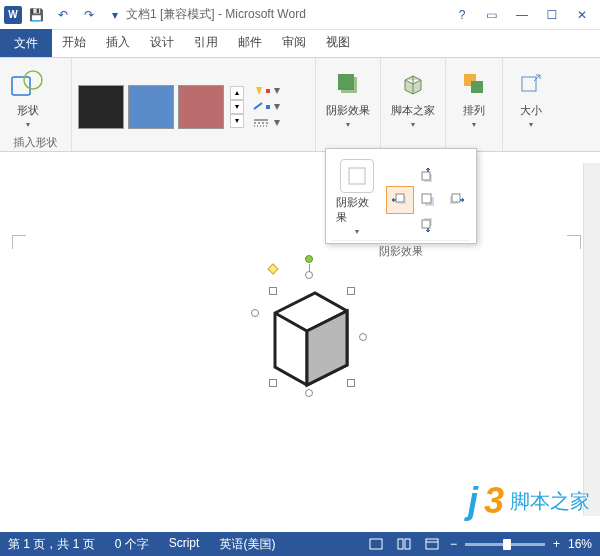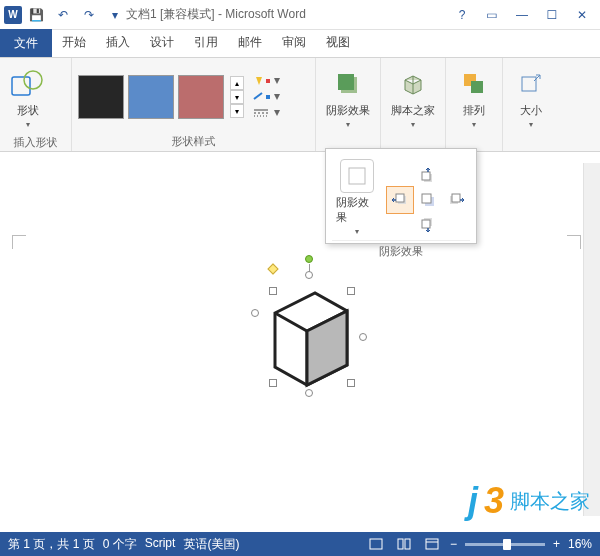--- a/index.html
+++ b/index.html
@@ -45,21 +45,21 @@
 .page-mark{position:absolute;width:14px;height:14px}
 .page-mark.tl{left:12px;top:72px;border-left:1px solid #bbb;border-top:1px solid #bbb}
 .page-mark.tr{right:2px;top:72px;border-right:1px solid #bbb;border-top:1px solid #bbb}
 .cube-wrap{position:absolute;left:255px;top:110px;width:108px;height:120px}
 .handle{position:absolute;width:8px;height:8px;background:#fff;border:1px solid #888}
 .handle.c{border-radius:50%}
 .rot{position:absolute;left:50%;top:-18px;width:8px;height:8px;background:#8cce4a;border:1px solid #5a9c1f;border-radius:50%;transform:translateX(-50%)}
 .rot::after{content:"";position:absolute;left:3px;top:8px;width:1px;height:12px;background:#999}
 .adj{position:absolute;left:14px;top:-8px;width:8px;height:8px;background:#ffe97f;border:1px solid #caa93a;transform:rotate(45deg)}
 .statusbar{position:absolute;left:0;right:0;bottom:0;height:24px;background:#2b579a;color:#fff;display:flex;align-items:center;padding:0 8px;font-size:11px}
-.status-left{display:flex;gap:8px}
+.status-left{display:flex;gap:20px}
 .status-right{margin-left:auto;display:flex;align-items:center;gap:8px}
 .view-btn{width:20px;height:16px;display:flex;align-items:center;justify-content:center;cursor:pointer;color:#fff}
 .zoom-track{width:80px;height:3px;background:#9ab3d6;position:relative}
 .zoom-thumb{position:absolute;left:48%;top:-4px;width:8px;height:11px;background:#fff;border-radius:1px}
 .watermark{position:absolute;right:10px;bottom:34px;text-align:right;pointer-events:none}
 .wm-logo{display:flex;align-items:center;gap:6px;justify-content:flex-end}
 .wm-j{font-size:36px;font-weight:bold;color:#26a6e0;font-style:italic}
 .wm-3{font-size:36px;font-weight:bold;color:#f39b11;font-style:italic}
 .wm-cn{font-size:20px;color:#26a6e0;font-weight:normal}
 .wm-url{font-size:13px;color:#888;font-style:italic;margin-top:-2px;letter-spacing:.5px}
@@ -142,21 +142,20 @@
         <div class="cmd">
             <svg width="28" height="12">
               <line x1="2" y1="3" x2="16" y2="3" stroke="#444"></line>
               <line x1="2" y1="6" x2="16" y2="6" stroke="#444" stroke-dasharray="2"></line>
               <line x1="2" y1="9" x2="16" y2="9" stroke="#444" stroke-dasharray="1 2"></line>
               <text x="22" y="9" font-size="8" fill="#666">▾</text>
             </svg>
           </div>
       </div>
     </div>
-    <div class="group-label">形状样式</div>
   </div>
 
   <div class="group">
     <div class="group-content">
       <div class="big-btn">
         <div class="shape-icon-wrap">
             <svg width="30" height="30">
               <rect x="8" y="8" width="16" height="16" fill="#9fbf8f"></rect>
               <rect x="5" y="5" width="16" height="16" fill="#5a9c5a"></rect>
             </svg>

